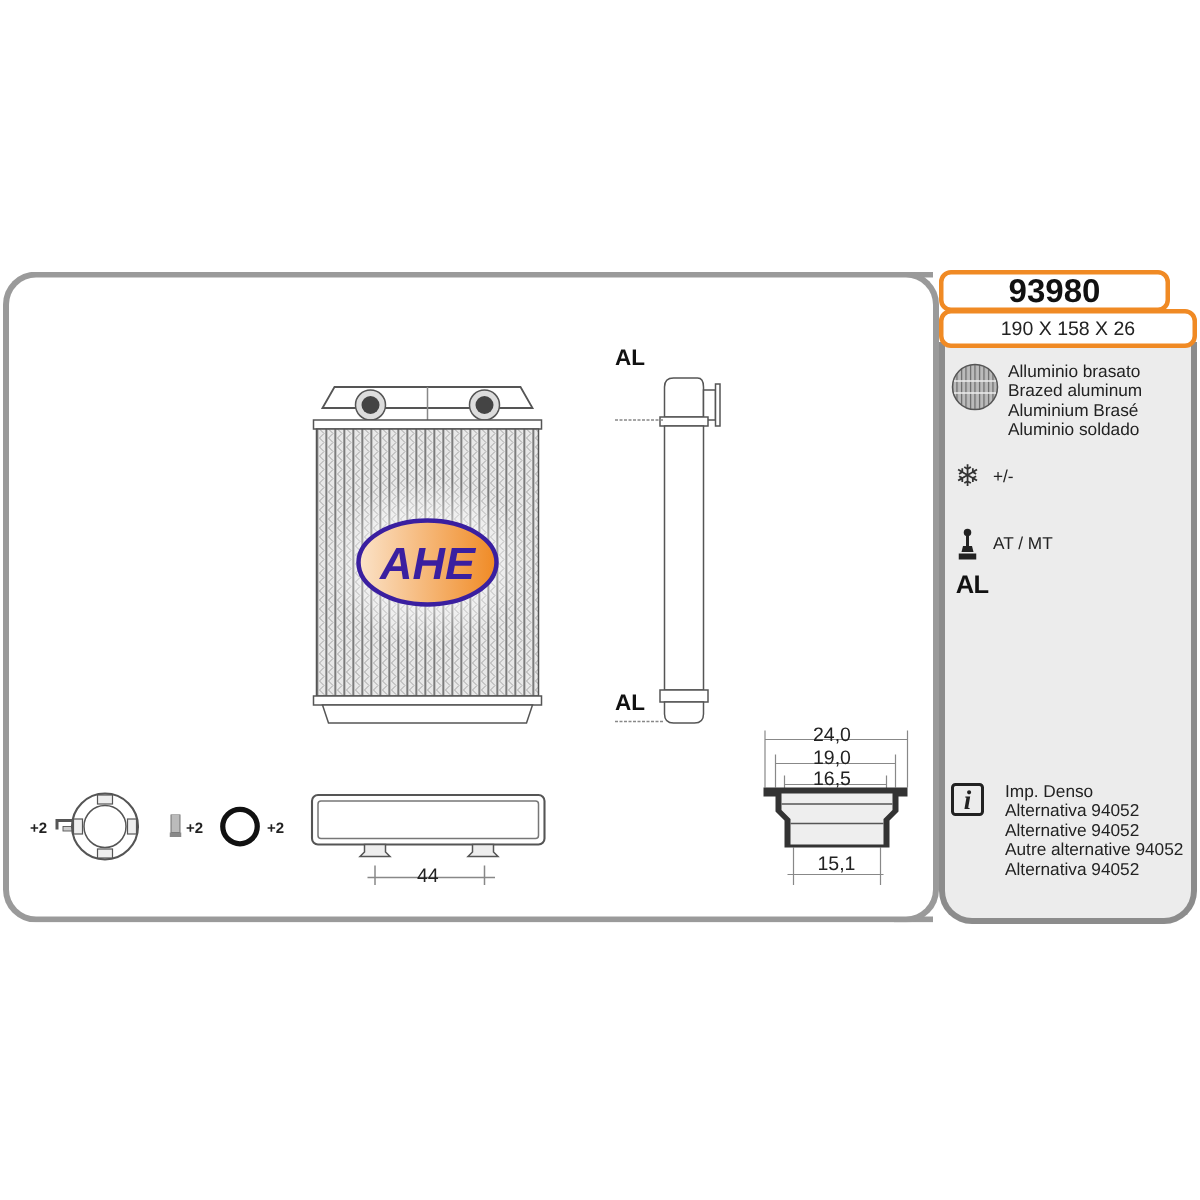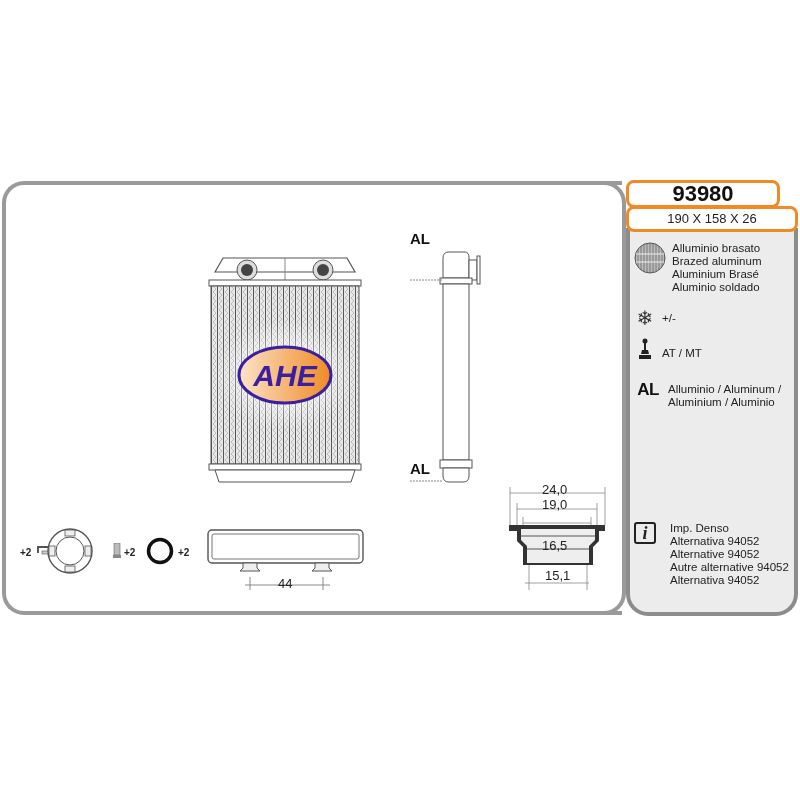--- a/index.html
+++ b/index.html
@@ -123,21 +123,21 @@
     <line x1="24" y1="80" x2="24" y2="105"></line>
       <line x1="82" y1="80" x2="82" y2="105"></line>
   </g>
   <path d="M4 40 L100 40 L100 46 L94 46 L94 56 L88 62 L88 80 L18 80 L18 62 L12 56 L12 46 L4 46 Z" fill="#333"></path>
   <path d="M16 44 L90 44 L90 55 L84 61 L84 78 L22 78 L22 61 L16 55 Z" fill="#eee"></path>
   <line x1="16" y1="51" x2="90" y2="51" stroke="#555"></line>
   <line x1="22" y1="64" x2="84" y2="64" stroke="#555"></line>
 </svg>
 <span class="dim-label" style="left:542px;top:482px">24,0</span>
 <span class="dim-label" style="left:542px;top:497px">19,0</span>
-<span class="dim-label" style="left:542px;top:538px">16,5</span>
+<span class="dim-label" style="left:542px;top:511px">16,5</span>
 <span class="dim-label" style="left:545px;top:568px">15,1</span>
 
 <div class="side-panel"></div>
 <div class="part-number-box">93980</div>
 <div class="dimension-box">190 X 158 X 26</div>
 
 <div class="spec-row" style="top:242px">
   <span class="icon-box">
     <svg width="32" height="32" viewBox="0 0 32 32">
       <defs>
@@ -157,38 +157,34 @@
     <div>Aluminium Brasé</div>
     <div>Aluminio soldado</div>
   </div>
 </div>
 
 <div class="spec-row" style="top:312px;align-items:center">
   <span class="icon-box" style="width:22px;font-size:20px;color:#333">❄</span>
   <span>+/-</span>
 </div>
 
-<div class="spec-row" style="top:338px;align-items:flex-end">
+<div class="spec-row" style="top:352px;align-items:center">
   <span class="icon-box" style="width:22px">
     <svg width="12" height="22" viewBox="0 0 12 22">
       <circle cx="6" cy="3" r="2.5" fill="#222"></circle>
       <rect x="5" y="4" width="2" height="8" fill="#222"></rect>
       <path d="M3 12 L9 12 L10 16 L2 16 Z" fill="#222"></path>
       <rect x="0" y="17" width="12" height="4" fill="#222"></rect>
     </svg>
   </span>
   <span>AT / MT</span>
 </div>
 
 <div class="spec-row" style="top:383px">
   <span class="icon-box al-badge" style="width:28px">AL</span>
-  <div class="lines">
-    <div>Alluminio  / Aluminum /</div>
-    <div>Aluminium / Aluminio</div>
-  </div>
 </div>
 
 <div class="spec-row" style="top:522px">
   <span class="icon-box info-icon">i</span>
   <div class="lines" style="padding-left:8px">
     <div>Imp. Denso</div>
     <div>Alternativa 94052</div>
     <div>Alternative 94052</div>
     <div>Autre alternative 94052</div>
     <div>Alternativa 94052</div>

